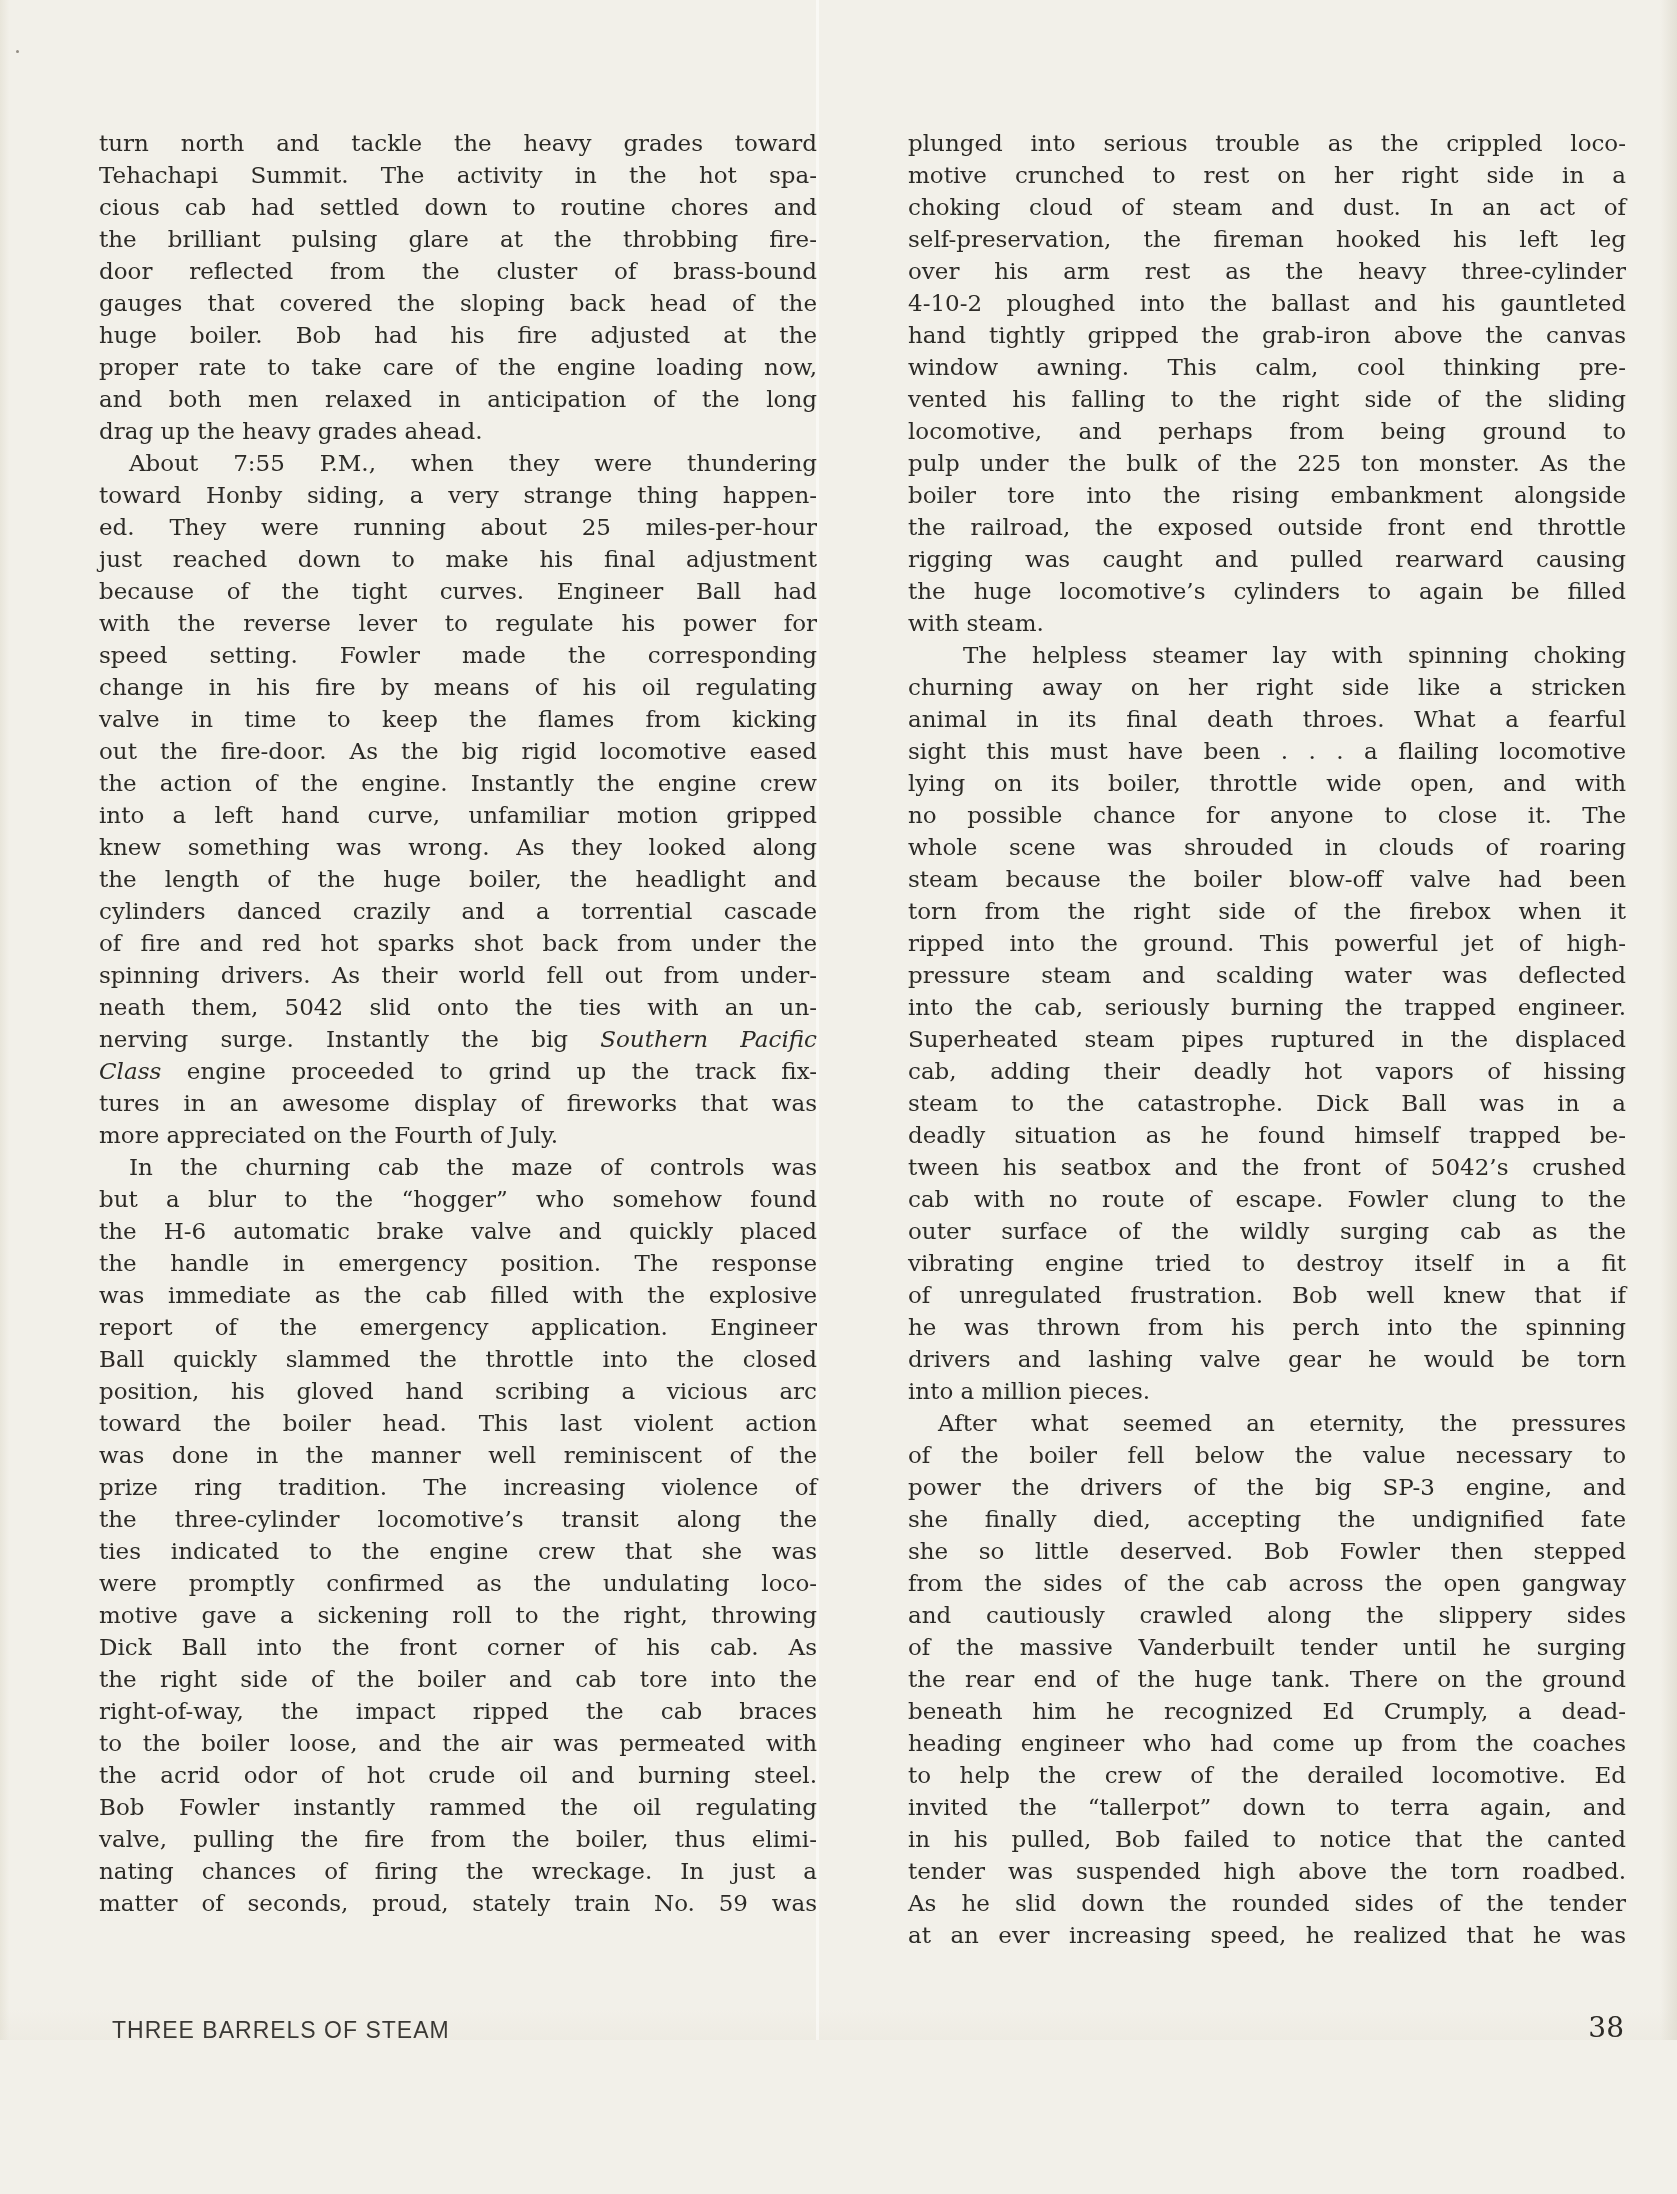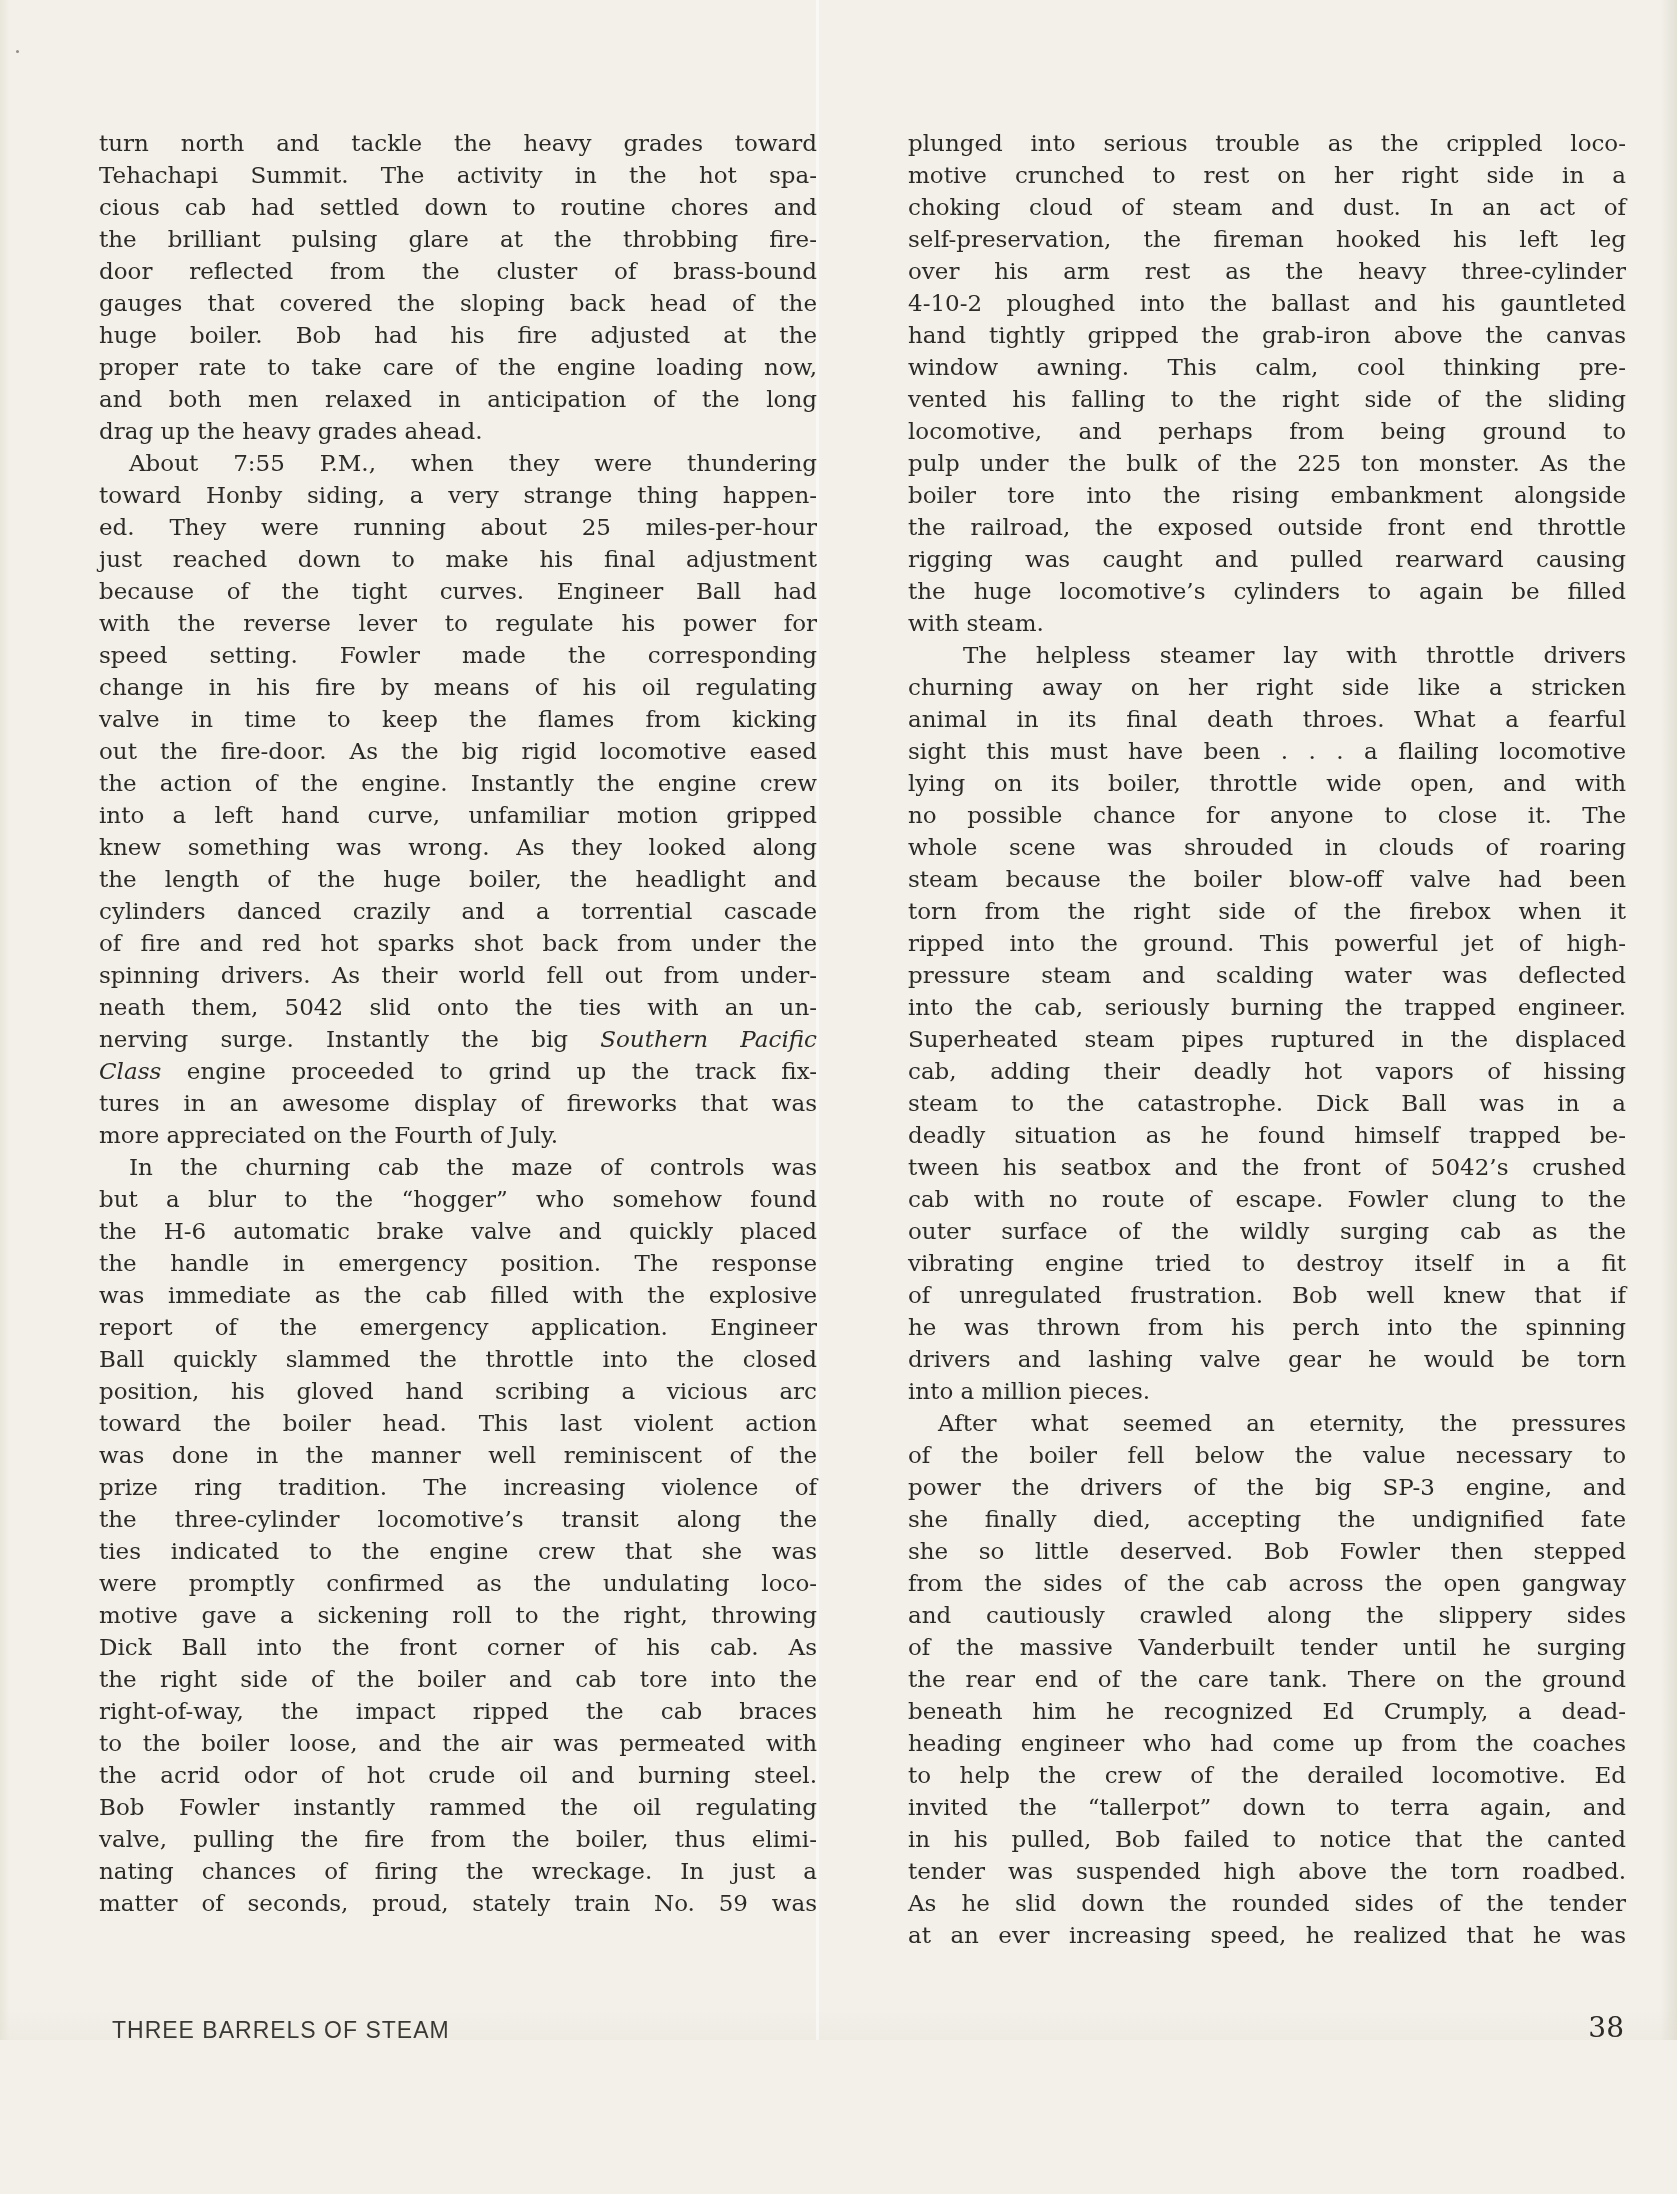--- a/index.html
+++ b/index.html
@@ -144,21 +144,21 @@
         <div class="line"><span>vented his falling to the right side of the sliding</span></div>
         <div class="line"><span>locomotive, and perhaps from being ground to</span></div>
         <div class="line"><span>pulp under the bulk of the 225 ton monster.  As the</span></div>
         <div class="line"><span>boiler tore into the rising embankment alongside</span></div>
         <div class="line"><span>the railroad, the exposed outside front end throttle</span></div>
         <div class="line"><span>rigging was caught and pulled rearward causing</span></div>
         <div class="line"><span>the huge locomotive’s cylinders to again be filled</span></div>
         <div class="line end"><span>with steam.</span></div>
       </div>
       <div class="para ind-wide">
-        <div class="line first"><span>The helpless steamer lay with throttle drivers</span></div>
+        <div class="line first"><span>The helpless steamer lay with spinning choking</span></div>
         <div class="line"><span>churning away on her right side like a stricken</span></div>
         <div class="line"><span>animal in its final death throes.  What a fearful</span></div>
         <div class="line"><span>sight this must have been . . . a flailing locomotive</span></div>
         <div class="line"><span>lying on its boiler, throttle wide open, and with</span></div>
         <div class="line"><span>no possible chance for anyone to close it.  The</span></div>
         <div class="line"><span>whole scene was shrouded in clouds of roaring</span></div>
         <div class="line"><span>steam because the boiler blow-off valve had been</span></div>
         <div class="line"><span>torn from the right side of the firebox when it</span></div>
         <div class="line"><span>ripped into the ground.  This powerful jet of high-</span></div>
         <div class="line"><span>pressure steam and scalding water was deflected</span></div>
@@ -178,21 +178,21 @@
       </div>
       <div class="para ind-normal">
         <div class="line first"><span>After what seemed an eternity, the pressures</span></div>
         <div class="line"><span>of the boiler fell below the value necessary to</span></div>
         <div class="line"><span>power the drivers of the big SP-3 engine, and</span></div>
         <div class="line"><span>she finally died, accepting the undignified fate</span></div>
         <div class="line"><span>she so little deserved.  Bob Fowler then stepped</span></div>
         <div class="line"><span>from the sides of the cab across the open gangway</span></div>
         <div class="line"><span>and cautiously crawled along the slippery sides</span></div>
         <div class="line"><span>of the massive Vanderbuilt tender until he surging</span></div>
-        <div class="line"><span>the rear end of the care tank.  There on the ground</span></div>
+        <div class="line"><span>the rear end of the huge tank.  There on the ground</span></div>
         <div class="line"><span>beneath him he recognized Ed Crumply, a dead-</span></div>
         <div class="line"><span>heading engineer who had come up from the coaches</span></div>
         <div class="line"><span>to help the crew of the derailed locomotive.  Ed</span></div>
         <div class="line"><span>invited the “tallerpot” down to terra again, and</span></div>
         <div class="line"><span>in his pulled, Bob failed to notice that the canted</span></div>
         <div class="line"><span>tender was suspended high above the torn roadbed.</span></div>
         <div class="line"><span>As he slid down the rounded sides of the tender</span></div>
         <div class="line"><span>at an ever increasing speed, he realized that he was</span></div>
       </div>
     </div>

